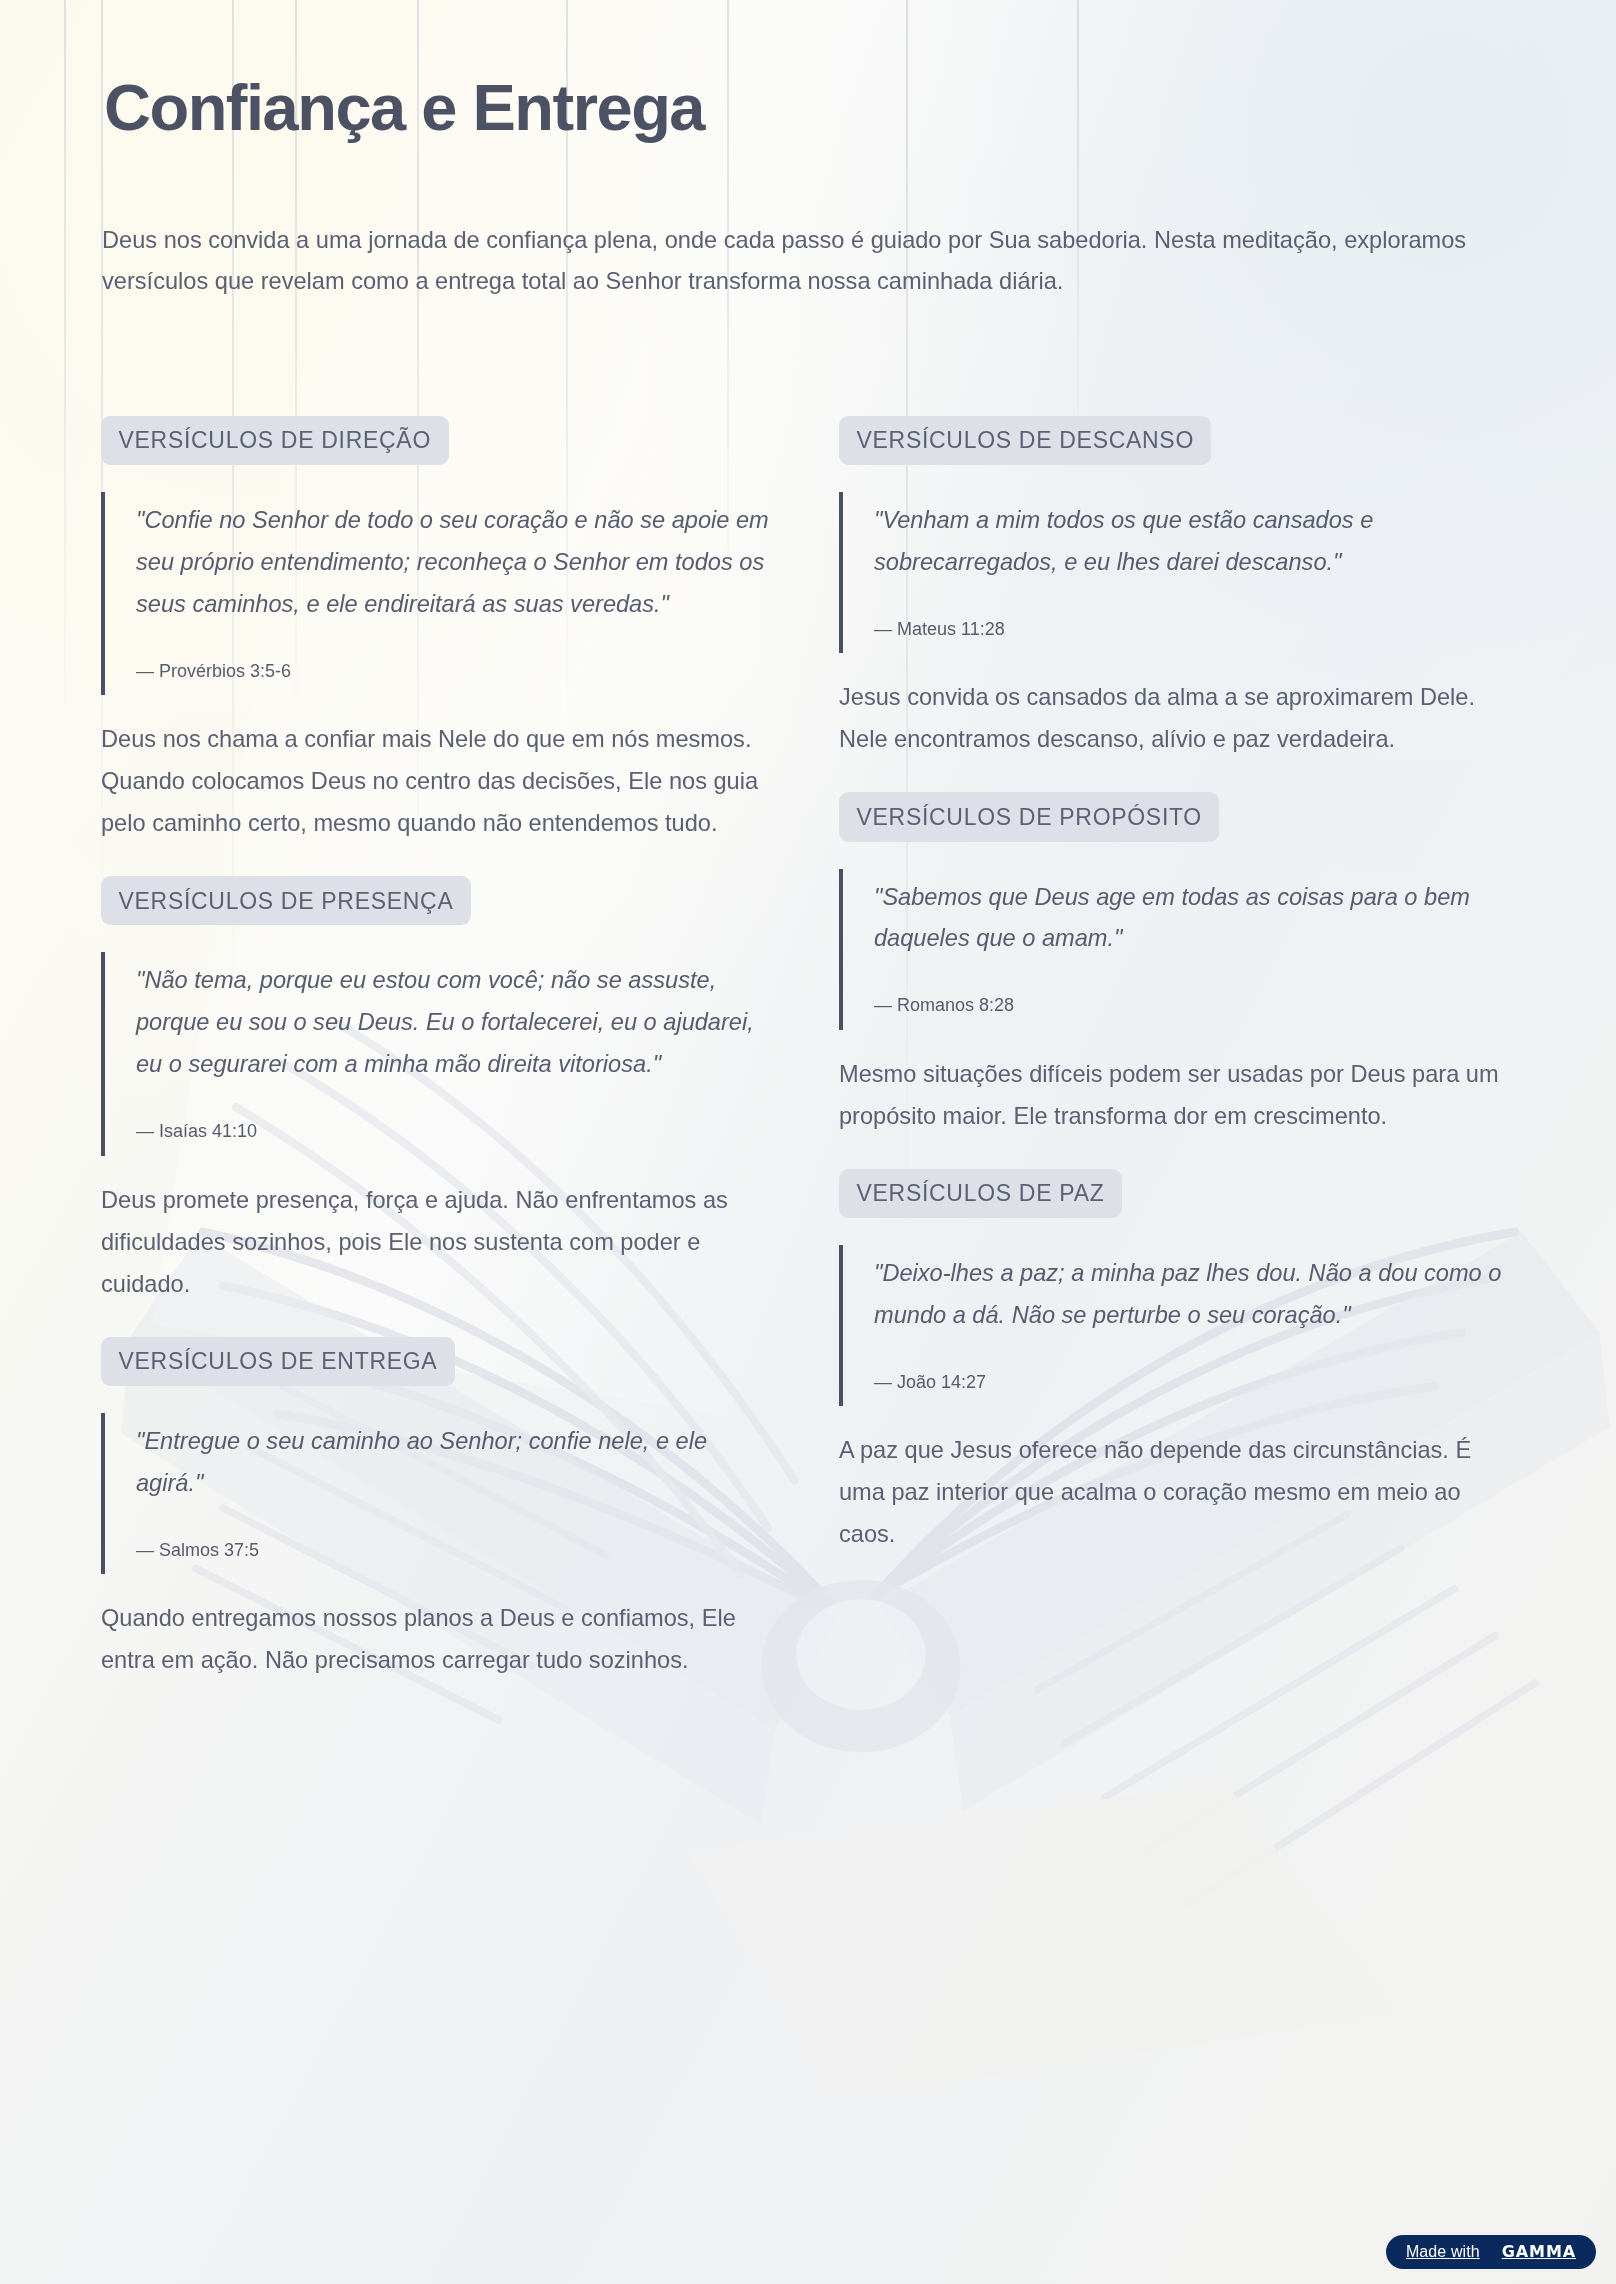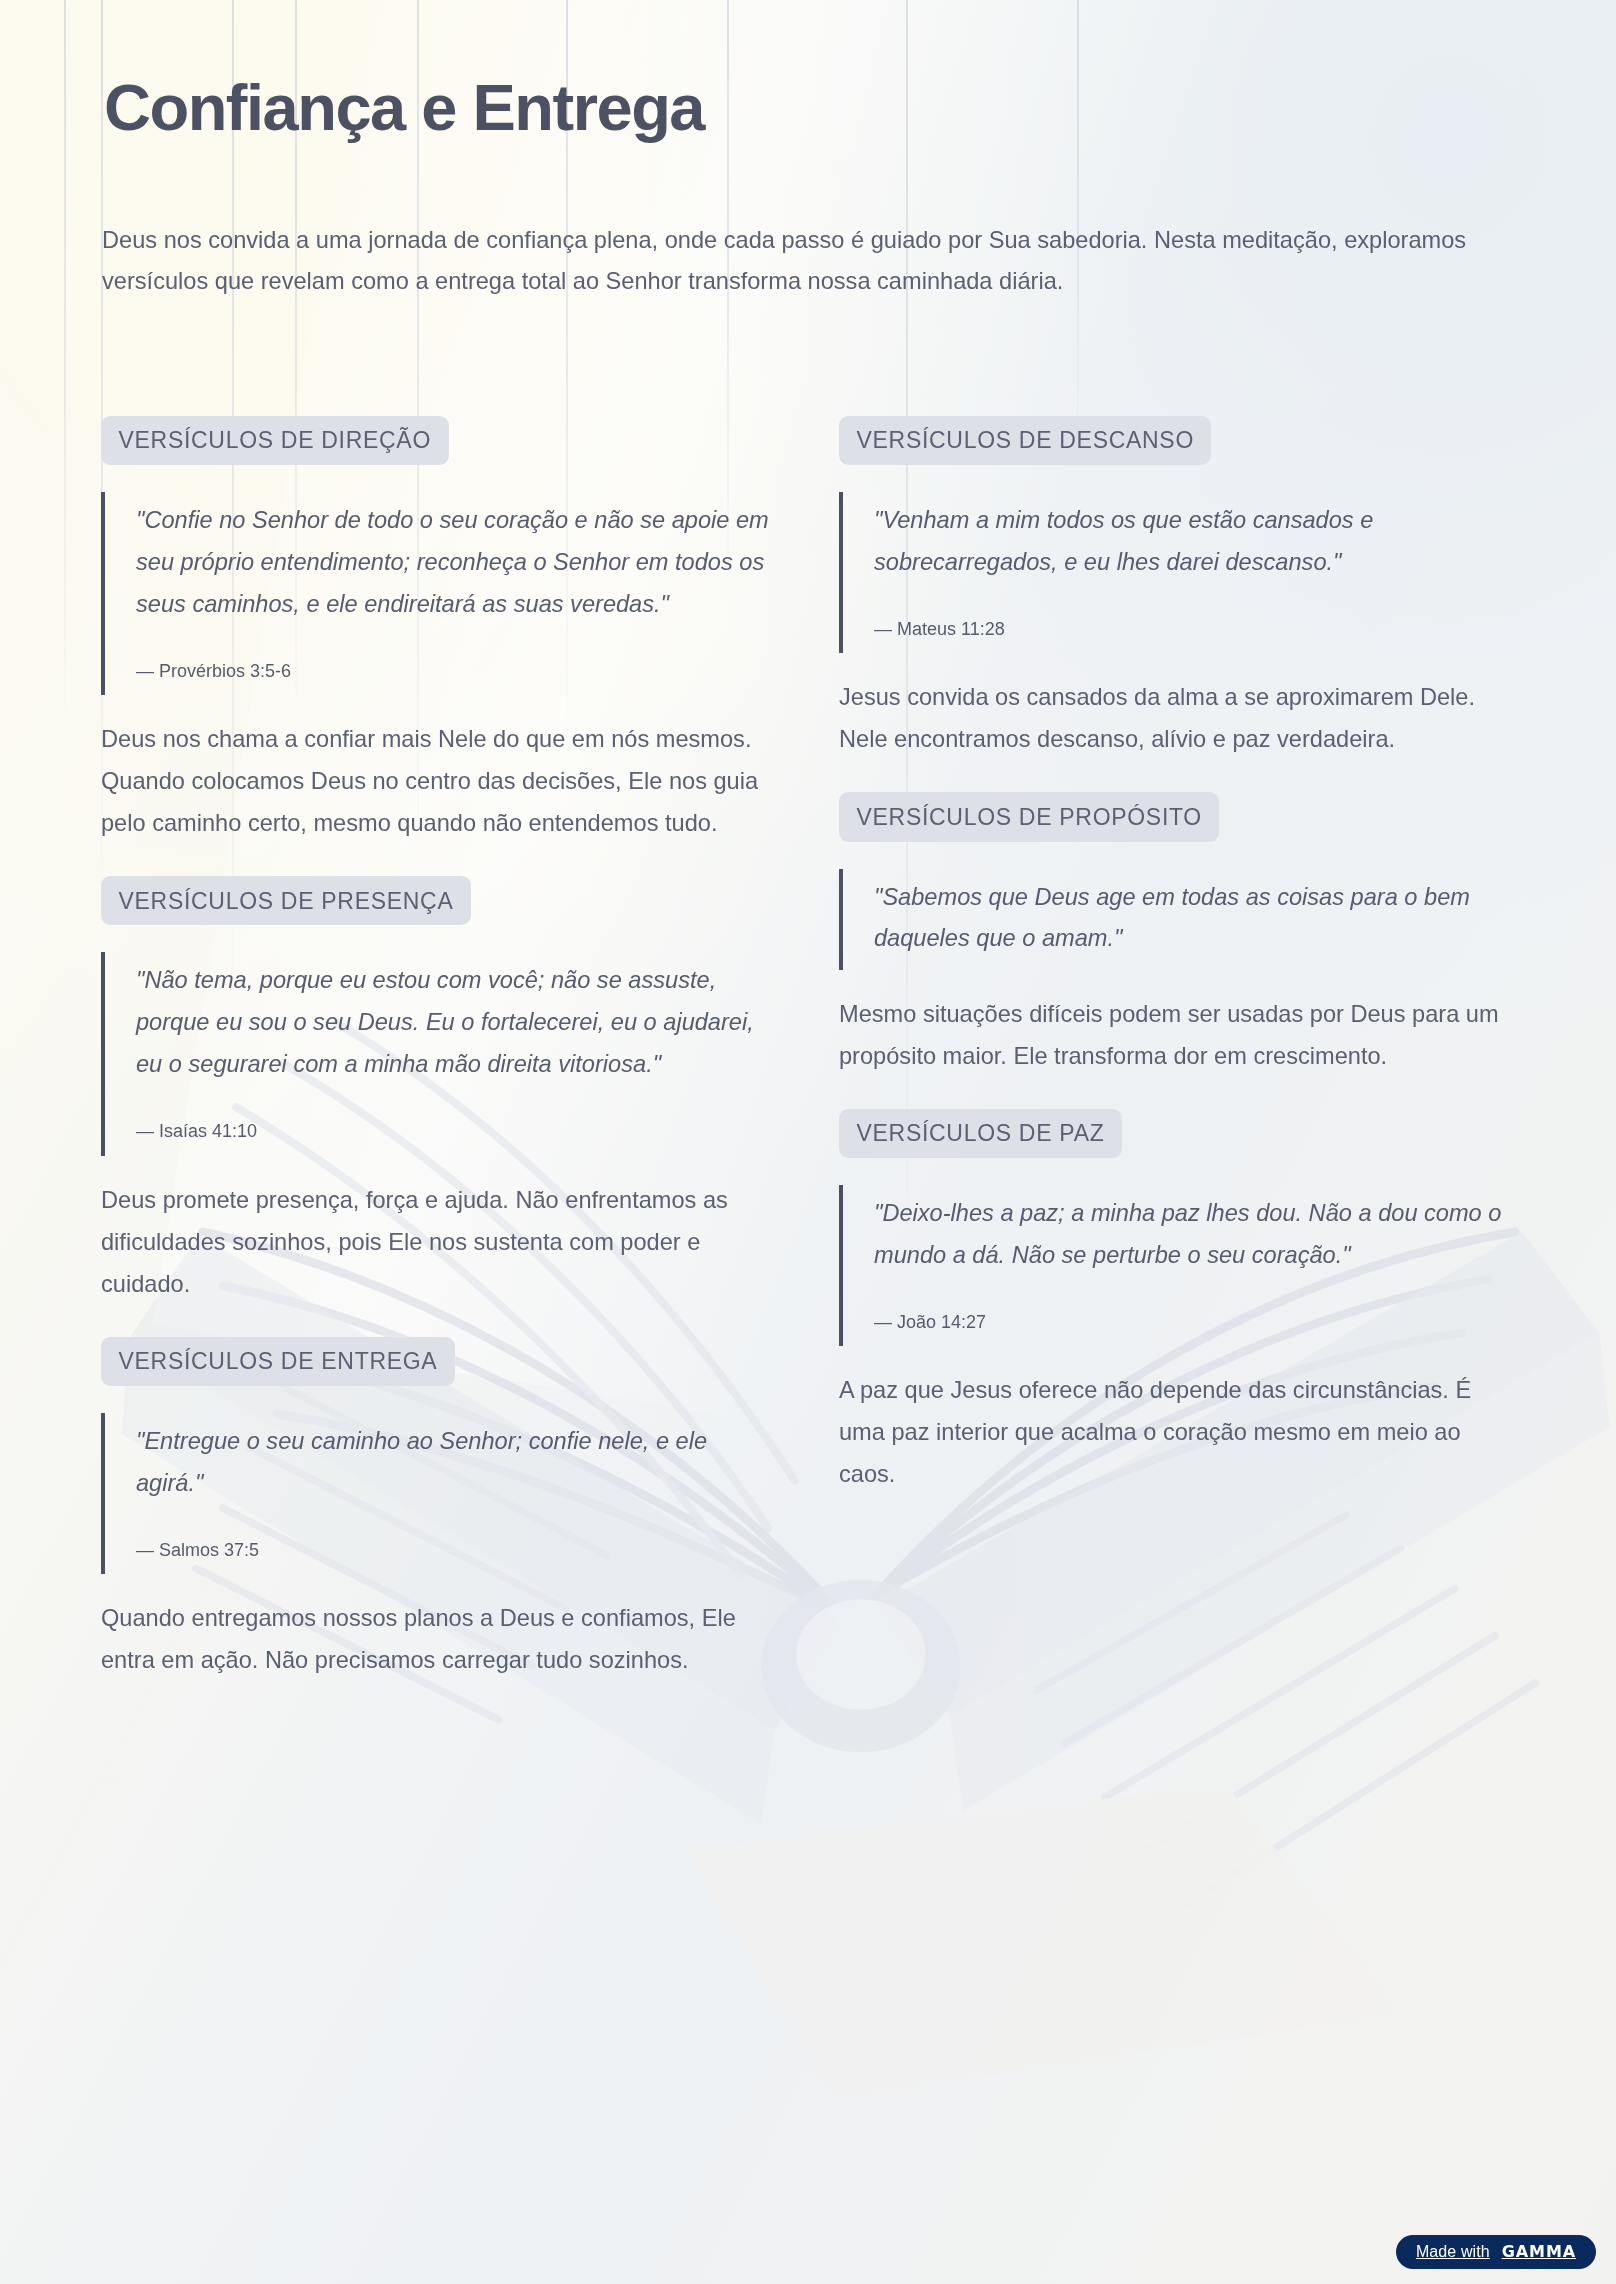--- a/index.html
+++ b/index.html
@@ -177,21 +177,21 @@
     font-weight: 400;
   }
 
   
   .gamma-badge {
     position: absolute;
     right: 20px;
     bottom: 15px;
     display: inline-flex;
     align-items: center;
-    gap: 12px;
+    gap: 22px;
     background: #0a2a5e;
     color: #ffffff;
     border-radius: 673px;
     padding: 8.8px 20px 9.4px 20px;
     font-size: 16px;
     line-height: 1;
     white-space: nowrap;
   }
   .gamma-badge .made { font-weight: 400; letter-spacing: 0.1px; }
   .gamma-badge .brand {
@@ -327,20 +327,21 @@
             <p class="quote-text">"Venham a mim todos os que estão cansados e sobrecarregados, e eu lhes darei descanso."</p>
             <p class="quote-ref">— Mateus 11:28</p>
           </blockquote>
           <p class="body-text">Jesus convida os cansados da alma a se aproximarem Dele. Nele encontramos descanso, alívio e paz verdadeira.</p>
         </div>
 
         <div class="section">
           <div class="chip">VERSÍCULOS DE PROPÓSITO</div>
           <blockquote class="quote-block">
             <p class="quote-text">"Sabemos que Deus age em todas as coisas para o bem daqueles que o amam."</p>
+            <p class="quote-ref">— Romanos 8:28</p>
           </blockquote>
           <p class="body-text">Mesmo situações difíceis podem ser usadas por Deus para um propósito maior. Ele transforma dor em crescimento.</p>
         </div>
 
         <div class="section">
           <div class="chip">VERSÍCULOS DE PAZ</div>
           <blockquote class="quote-block">
             <p class="quote-text">"Deixo-lhes a paz; a minha paz lhes dou. Não a dou como o mundo a dá. Não se perturbe o seu coração."</p>
             <p class="quote-ref">— João 14:27</p>
           </blockquote>

